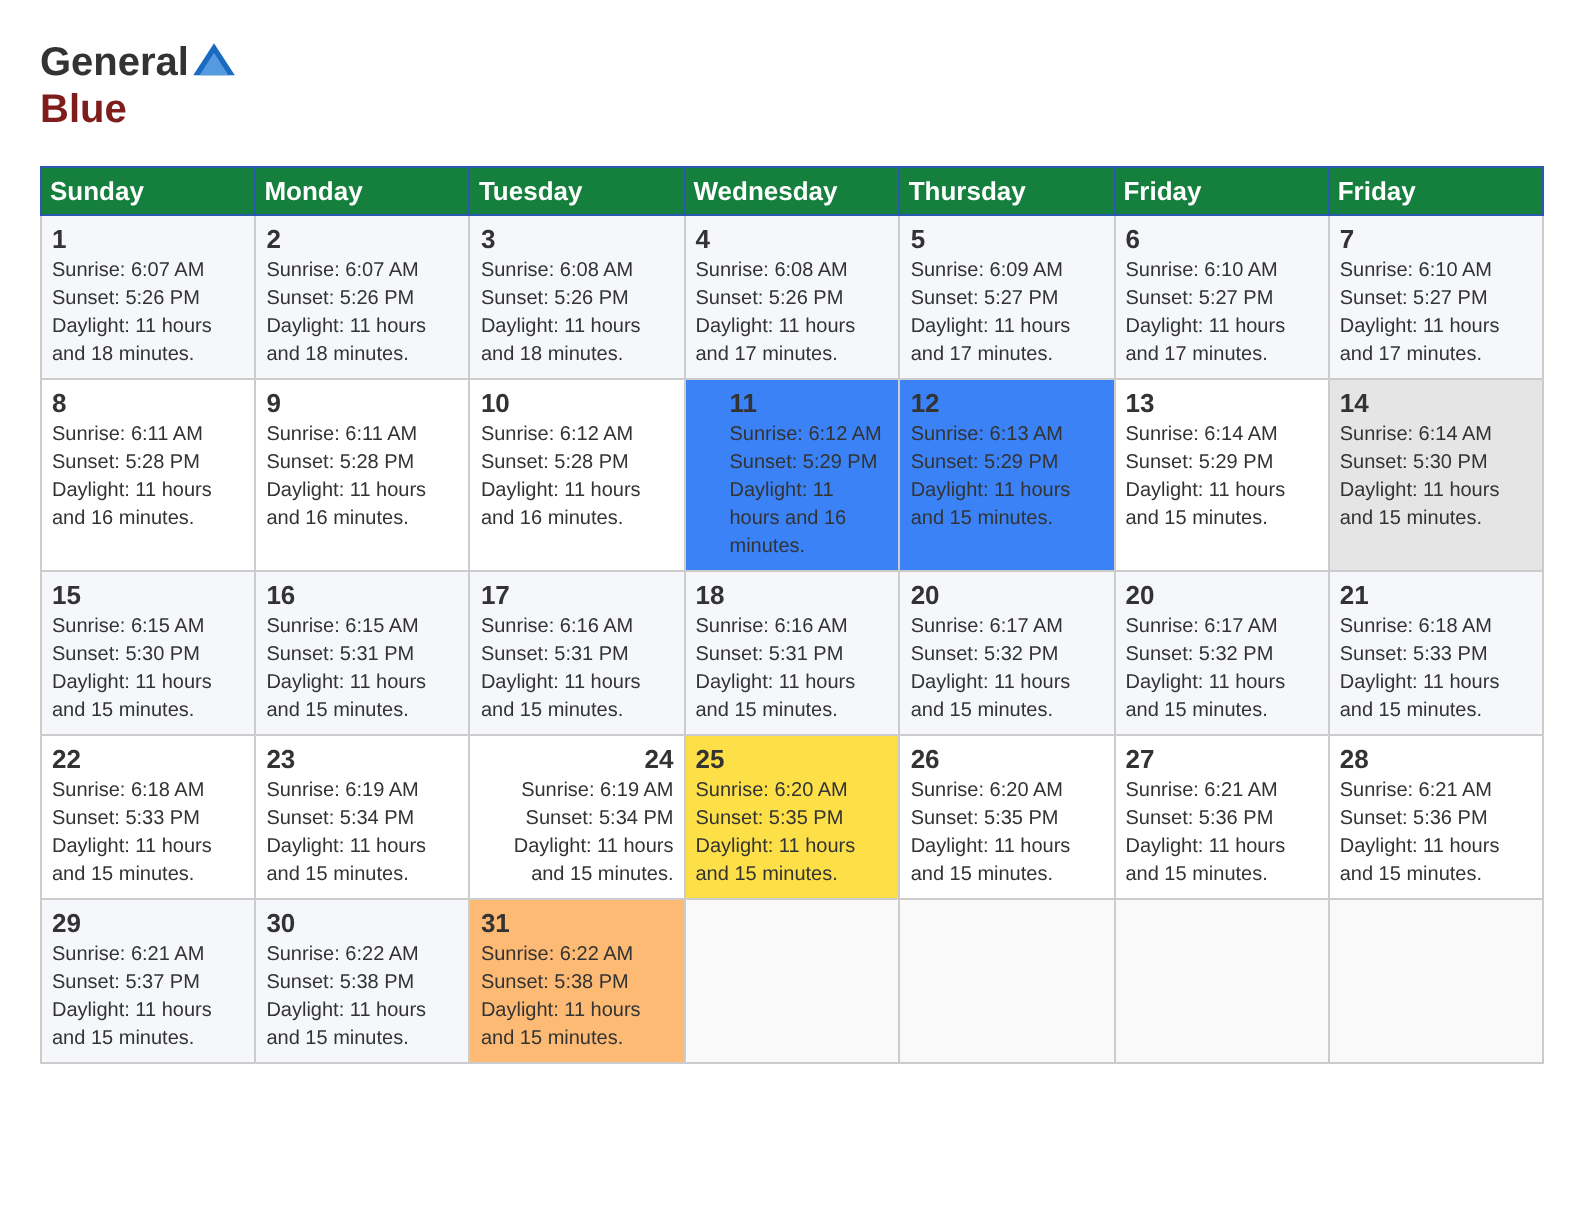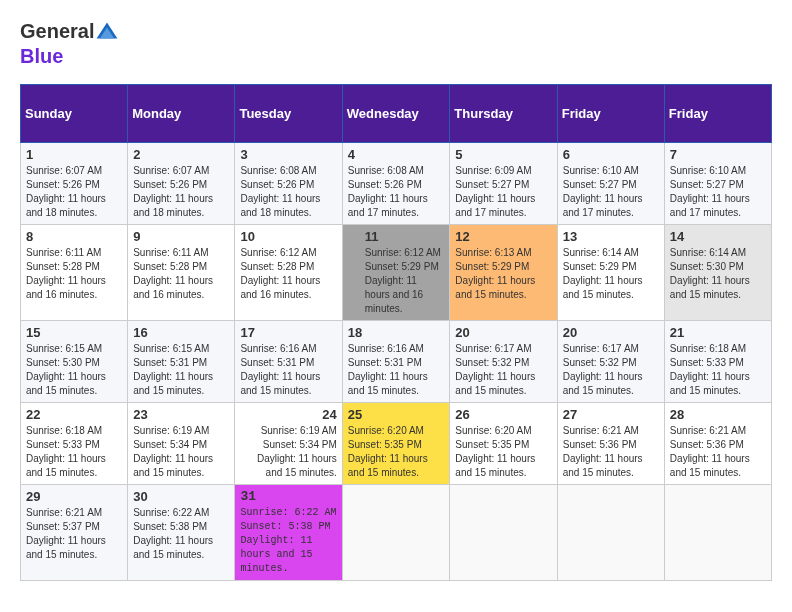--- a/index.html
+++ b/index.html
@@ -36,23 +36,23 @@
     .location {
       font-size: 16px;
       color: #555;
     }
     .calendar {
       width: 100%;
       border-collapse: collapse;
       font-size: 11px;
     }
     .calendar th {
-      background-color: #4c1d95;
+      background-color: #15803d;
       color: white;
-      padding: 21px 4px;
+      padding: 4px 4px;
       text-align: left;
       font-size: 13px;
       font-weight: bold;
       border: 1px solid #2a5aaf;
     }
     .calendar td {
       border: 1px solid #ccc;
       padding: 4px 5px;
       vertical-align: top;
       width: 108px;
@@ -84,21 +84,21 @@
 </head>
 <body>
 
 <div class="header-section">
   <div class="logo">
     <div style="font-family: Arial, sans-serif; font-size: 20px; font-weight: bold; color: #333;">
       <span>General</span><svg class="logo-icon" viewBox="0 0 30 30" xmlns="http://www.w3.org/2000/svg" style="display:inline-block; vertical-align:middle; margin: 0 1px;">
         <polygon points="15,2 28,22 2,22" fill="#1a6bbf"></polygon>
         <polygon points="15,8 24,22 6,22" fill="#5599df"></polygon>
       </svg>
-      <br><span style="color: #6d28d9; font-size: 20px;">Blue</span>
+      <br><span style="color: #7f1d1d; font-size: 20px;">Blue</span>
     </div>
   </div>
   <div class="title-section">
     <div class="month-year"></div>
     <div class="location"></div>
   </div>
 </div>
 
 <table class="calendar">
   <thead>
@@ -149,25 +149,25 @@
           <div class="day-info">Sunrise: 6:11 AM<br>Sunset: 5:28 PM<br>Daylight: 11 hours and 16 minutes.</div>
         </td>
         <td style="background-color: rgb(255, 255, 255);">
           <span class="day-number">9</span>
           <div class="day-info">Sunrise: 6:11 AM<br>Sunset: 5:28 PM<br>Daylight: 11 hours and 16 minutes.</div>
         </td>
         <td style="background-color: rgb(255, 255, 255);">
           <span class="day-number">10</span>
           <div class="day-info">Sunrise: 6:12 AM<br>Sunset: 5:28 PM<br>Daylight: 11 hours and 16 minutes.</div>
         </td>
-        <td style="background-color: #a3a3a3; padding-left: 22px;">
+        <td style="background-color: #3b82f6; padding-left: 22px;">
           <span class="day-number">11</span>
           <div class="day-info">Sunrise: 6:12 AM<br>Sunset: 5:29 PM<br>Daylight: 11 hours and 16 minutes.</div>
         </td>
-        <td style="background-color: #fdba74;">
+        <td style="background-color: #3b82f6;">
           <span class="day-number">12</span>
           <div class="day-info">Sunrise: 6:13 AM<br>Sunset: 5:29 PM<br>Daylight: 11 hours and 15 minutes.</div>
         </td>
         <td style="background-color: rgb(255, 255, 255);">
           <span class="day-number">13</span>
           <div class="day-info">Sunrise: 6:14 AM<br>Sunset: 5:29 PM<br>Daylight: 11 hours and 15 minutes.</div>
         </td>
         <td style="background-color: #e5e5e5;">
           <span class="day-number">14</span>
           <div class="day-info">Sunrise: 6:14 AM<br>Sunset: 5:30 PM<br>Daylight: 11 hours and 15 minutes.</div>
@@ -235,21 +235,21 @@
       </tr>
       <tr>
         <td style="background-color: rgb(245, 247, 250);">
           <span class="day-number">29</span>
           <div class="day-info">Sunrise: 6:21 AM<br>Sunset: 5:37 PM<br>Daylight: 11 hours and 15 minutes.</div>
         </td>
         <td style="background-color: rgb(245, 247, 250);">
           <span class="day-number">30</span>
           <div class="day-info">Sunrise: 6:22 AM<br>Sunset: 5:38 PM<br>Daylight: 11 hours and 15 minutes.</div>
         </td>
-        <td style="background-color: #d946ef; font-family: Liberation Mono, monospace;">
+        <td style="background-color: #fdba74;">
           <span class="day-number">31</span>
           <div class="day-info">Sunrise: 6:22 AM<br>Sunset: 5:38 PM<br>Daylight: 11 hours and 15 minutes.</div>
         </td>
         <td class="empty-cell"></td>
         <td class="empty-cell"></td>
         <td class="empty-cell"></td>
         <td class="empty-cell"></td>
       </tr>
     </tbody>
 </table>

